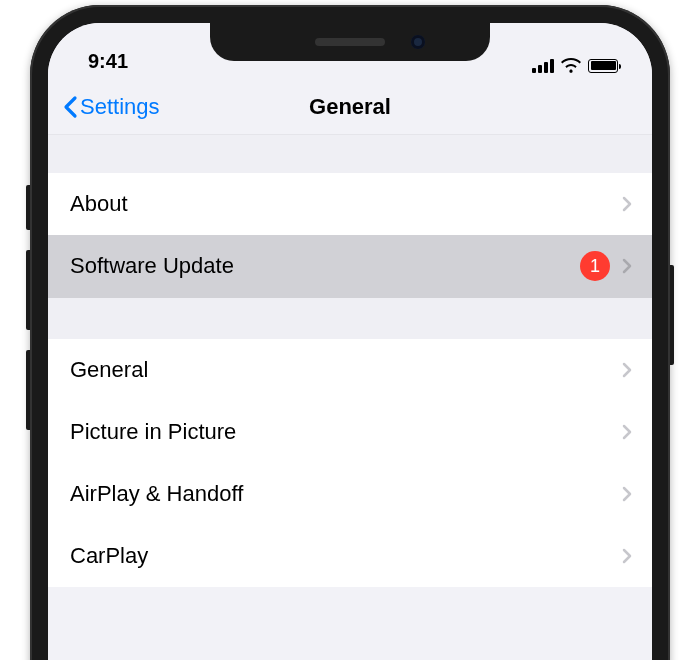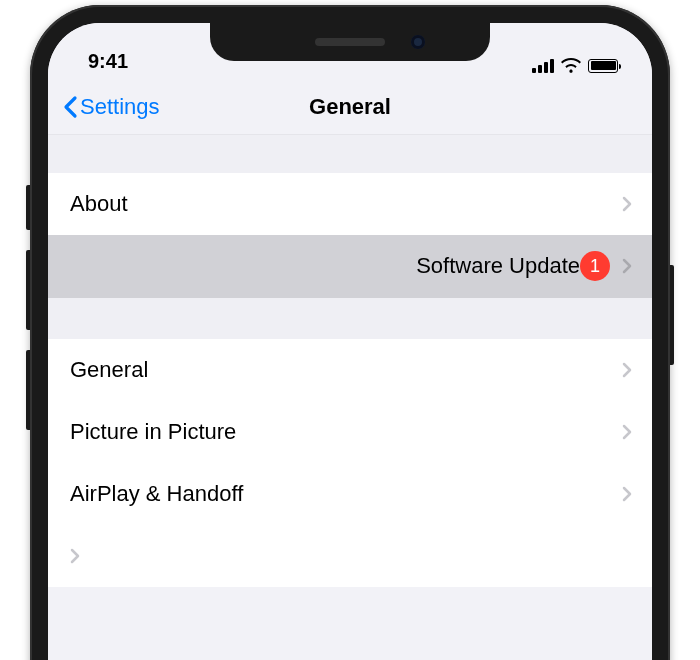--- a/index.html
+++ b/index.html
@@ -185,21 +185,21 @@
       height: 62px;
       display: flex;
       align-items: center;
       padding: 0 20px 0 22px;
       font-size: 22px;
       color: #000;
       cursor: pointer;
       position: relative;
       background: #fff;
     }
-    .row.selected { background: #d1d1d6; text-align: right; }
+    .row.selected { background: #d1d1d6; }
     .row .label { flex: 1; }
     .row .sep {
       position: absolute;
       left: 22px;
       right: 0;
       bottom: 0;
       height: 0.5px;
       background: #d1d1d6;
     }
     .row:last-child .sep { left: 0; }
@@ -311,20 +311,21 @@
         <div class="row">
           <span class="label">AirPlay &amp; Handoff</span>
           <span class="chevron-right">
             <svg width="10" height="16" viewBox="0 0 10 16">
                 <path d="M2 2 L8 8 L2 14" stroke="#c7c7cc" stroke-width="2.5" fill="none" stroke-linecap="round" stroke-linejoin="round"></path>
               </svg>
           </span>
           <div class="sep"></div>
         </div>
         <div class="row">
+          <span class="label">CarPlay</span>
           <span class="chevron-right">
             <svg width="10" height="16" viewBox="0 0 10 16">
                 <path d="M2 2 L8 8 L2 14" stroke="#c7c7cc" stroke-width="2.5" fill="none" stroke-linecap="round" stroke-linejoin="round"></path>
               </svg>
           </span>
 
         </div>
       </div>
 
     </div>

